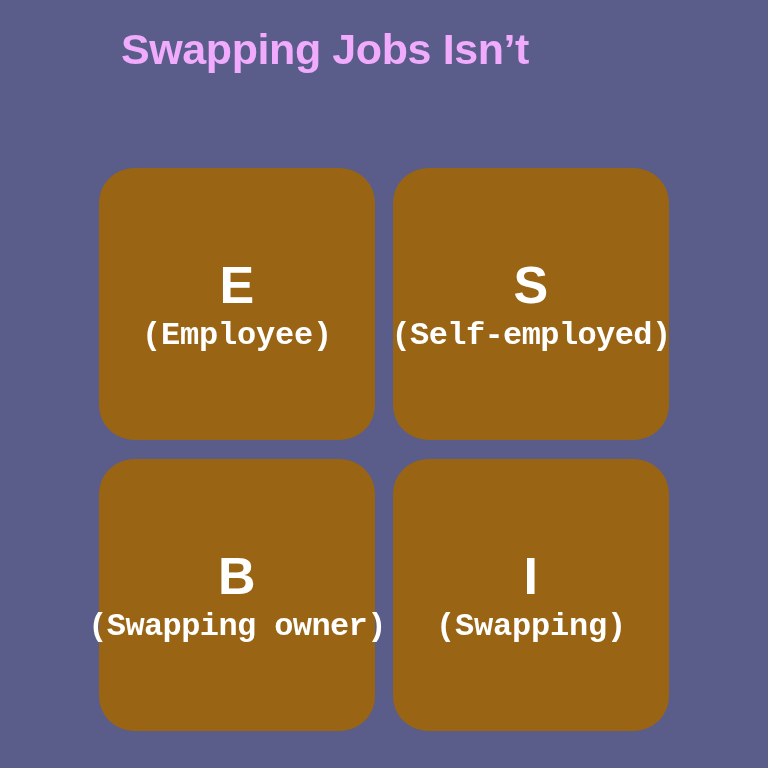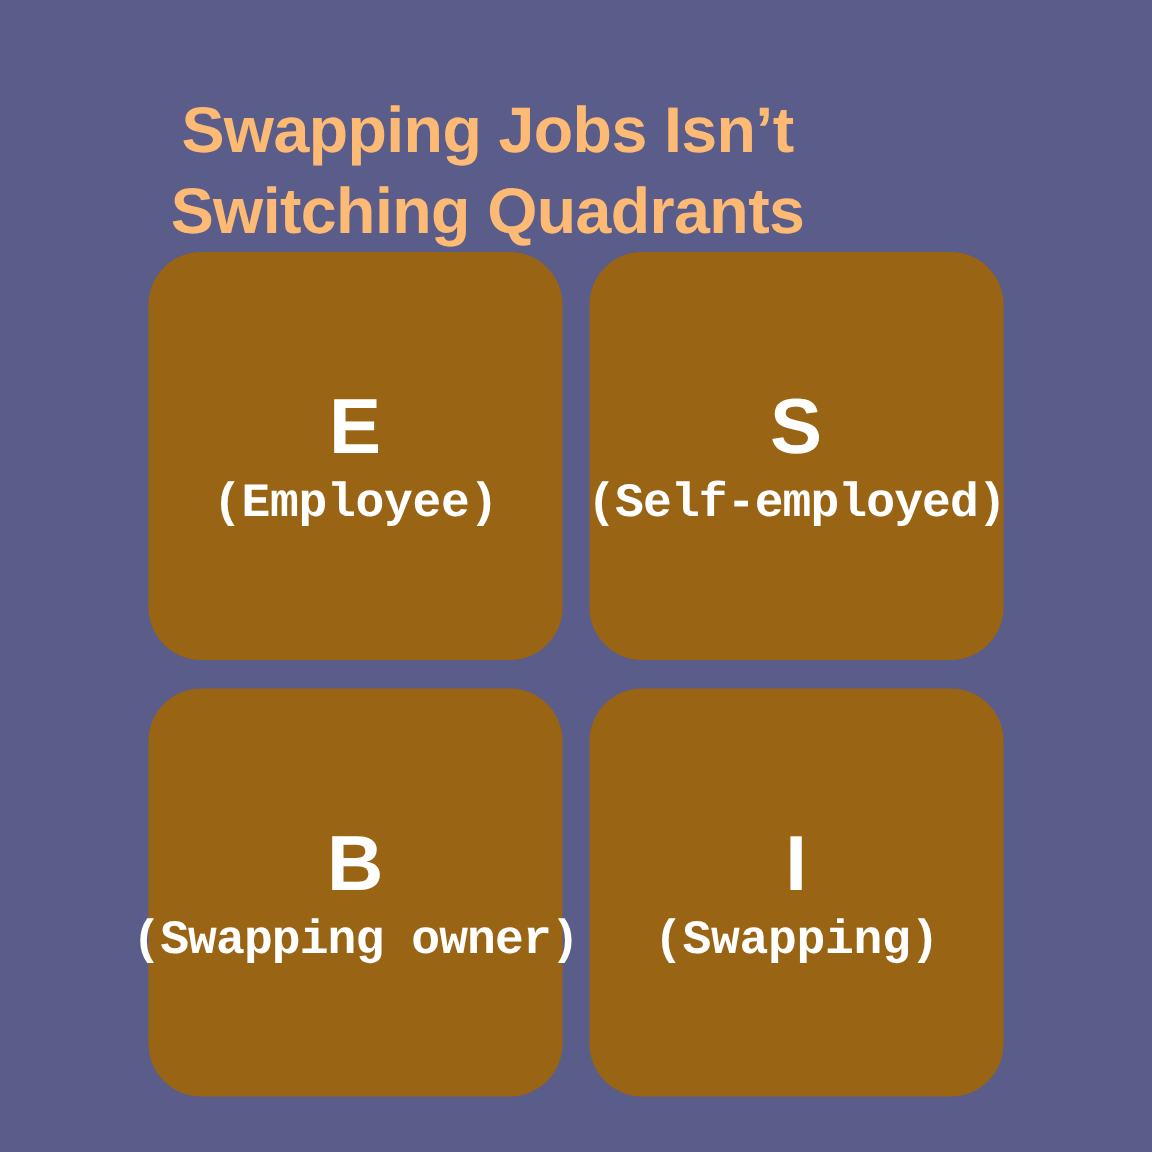--- a/index.html
+++ b/index.html
@@ -23,26 +23,25 @@
     overflow: hidden;
   }
 
   
   #title-block {
     position: absolute;
     left: 0;
     top: 22px;
     width: 650px;
     text-align: center;
-    color: #fdba74;
+    color: #f0abfc;
     font-weight: 700;
     font-size: 43px;
     line-height: 54px;
     letter-spacing: -0.4px;
-    margin-top: 38px;
     -webkit-font-smoothing: antialiased;
   }
   #title-block .title-line {
     display: block;
     white-space: nowrap;
   }
 
   
   #quadrant-grid {
     position: absolute;
@@ -100,21 +99,20 @@
     text-align: center;
   }
 </style>
 </head>
 <body>
 
 <div id="canvas">
 
   <div id="title-block">
     <span class="title-line">Swapping Jobs Isn’t</span>
-    <span class="title-line">Switching Quadrants</span>
   </div>
 
   <div id="quadrant-grid">
 
     <div class="quadrant">
       <span class="q-letter">E</span>
       <span class="q-label">(Employee)</span>
     </div>
 
     <div class="quadrant wide-label">

